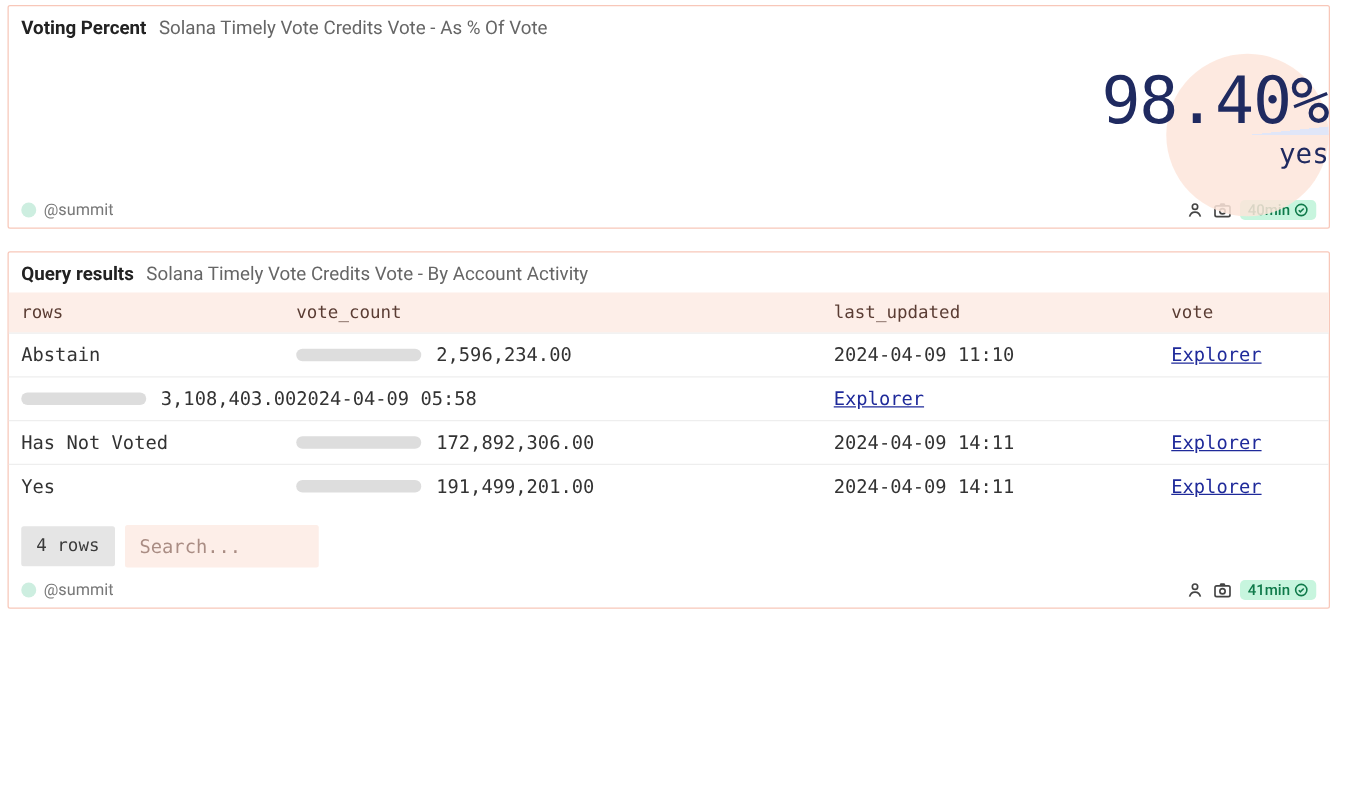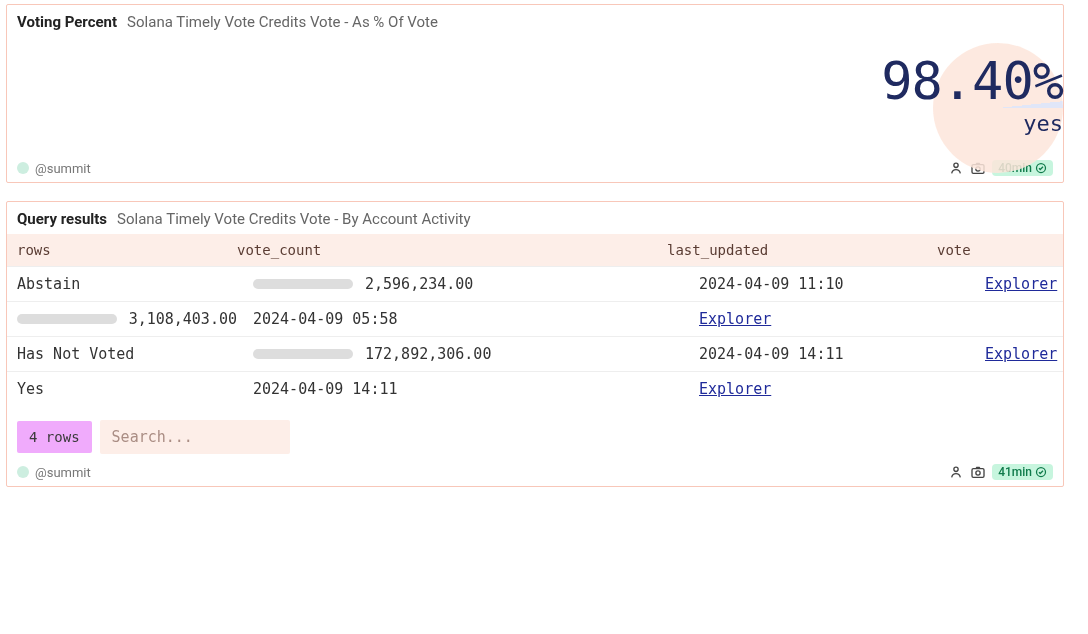--- a/index.html
+++ b/index.html
@@ -91,43 +91,42 @@
     font-family: ui-monospace, Menlo, Consolas, monospace;
     font-size: 14px;
     padding: 8px 10px;
   }
   .trow {
     border-top: 1px solid #eee;
     padding: 8px 10px;
     font-family: ui-monospace, Menlo, Consolas, monospace;
     font-size: 15px;
     color: #333;
-    gap: 16px;
   }
   .bar-cell { display: flex; align-items: center; gap: 12px; }
   .bar-track {
     width: 100px; height: 10px; border-radius: 5px;
     background: #ddd; position: relative; overflow: hidden;
   }
   .bar-fill {
     height: 100%; border-radius: 5px; background: #2a2a7a;
   }
   .link-cell a { color: #1f2a9a; text-decoration: underline; }
 
   .table-controls {
     display: flex; gap: 8px; padding: 14px 10px 6px 10px; align-items: center;
   }
   .rowcount {
-    background: #f0abfc; color: #3a3a3a;
+    background: #e5e5e5; color: #3a3a3a;
     border-radius: 2px; padding: 8px 12px;
     font-family: ui-monospace, Menlo, Consolas, monospace;
   }
   .search {
     background: #fdeee8; border: none; outline: none;
-    padding: 8px 12px; border-radius: 2px; width: 190px;
+    padding: 8px 12px; border-radius: 2px; width: 155px;
     font-family: ui-monospace, Menlo, Consolas, monospace;
     font-size: 15px; color: #555;
   }
   .search::placeholder { color: #aa8d84; }
 </style>
 </head>
 <body>
 
 <div class="panel">
   <div class="panel-header">
@@ -203,20 +202,24 @@
         <span>Has Not Voted</span>
         <span class="bar-cell">
           <span class="bar-track"><span class="bar-fill" style="width:90%"></span></span>
           <span>172,892,306.00</span>
         </span>
         <span>2024-04-09 14:11</span>
         <span class="link-cell"><a href="#">Explorer</a></span>
       </div>
       <div class="trow">
         <span>Yes</span>
+        <span class="bar-cell">
+          <span class="bar-track"><span class="bar-fill" style="width:100%"></span></span>
+          <span>191,499,201.00</span>
+        </span>
         <span>2024-04-09 14:11</span>
         <span class="link-cell"><a href="#">Explorer</a></span>
       </div>
     </div>
 
   <div class="table-controls">
     <span class="rowcount">4 rows</span>
     <input class="search" placeholder="Search..." style="">
   </div>
 

